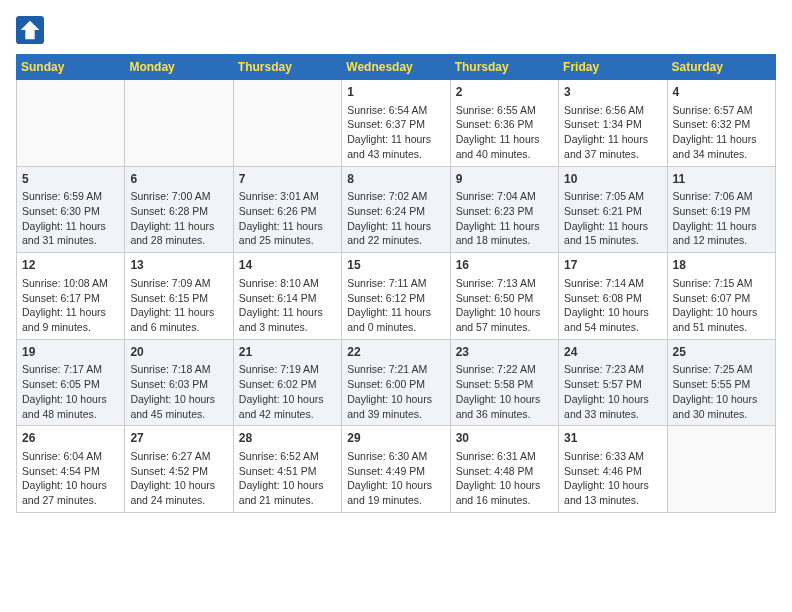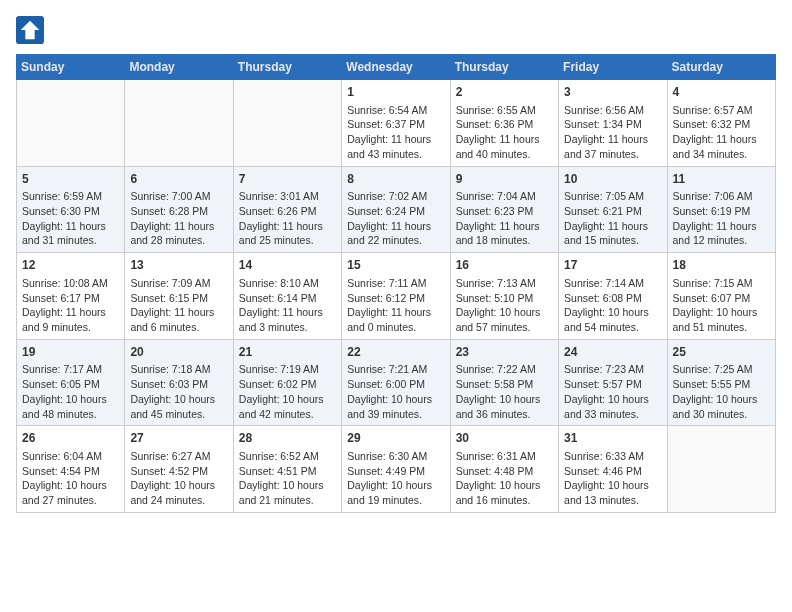--- a/index.html
+++ b/index.html
@@ -50,21 +50,21 @@
       font-size: 14px;
       color: #333;
     }
     .calendar {
       width: 100%;
       border-collapse: collapse;
       font-size: 10.5px;
     }
     .calendar th {
       background: #2a6ebb;
-      color: #e5e5e5;
+      color: #fde047;
       padding: 5px 4px;
       text-align: left;
       font-size: 12px;
       font-weight: bold;
       border: 1px solid #2a6ebb;
     }
     .calendar td {
       border: 1px solid #ccc;
       vertical-align: top;
       padding: 4px 5px;
@@ -235,21 +235,21 @@
           <td>
             <span class="day-number">15</span>
             <div>Sunrise: 7:11 AM</div>
             <div>Sunset: 6:12 PM</div>
             <div>Daylight: 11 hours</div>
             <div>and 0 minutes.</div>
           </td>
           <td>
             <span class="day-number">16</span>
             <div>Sunrise: 7:13 AM</div>
-            <div>Sunset: 5:10 PM</div>
+            <div>Sunset: 6:50 PM</div>
             <div>Daylight: 10 hours</div>
             <div>and 57 minutes.</div>
           </td>
           <td>
             <span class="day-number">17</span>
             <div>Sunrise: 7:14 AM</div>
             <div>Sunset: 6:08 PM</div>
             <div>Daylight: 10 hours</div>
             <div>and 54 minutes.</div>
           </td>

